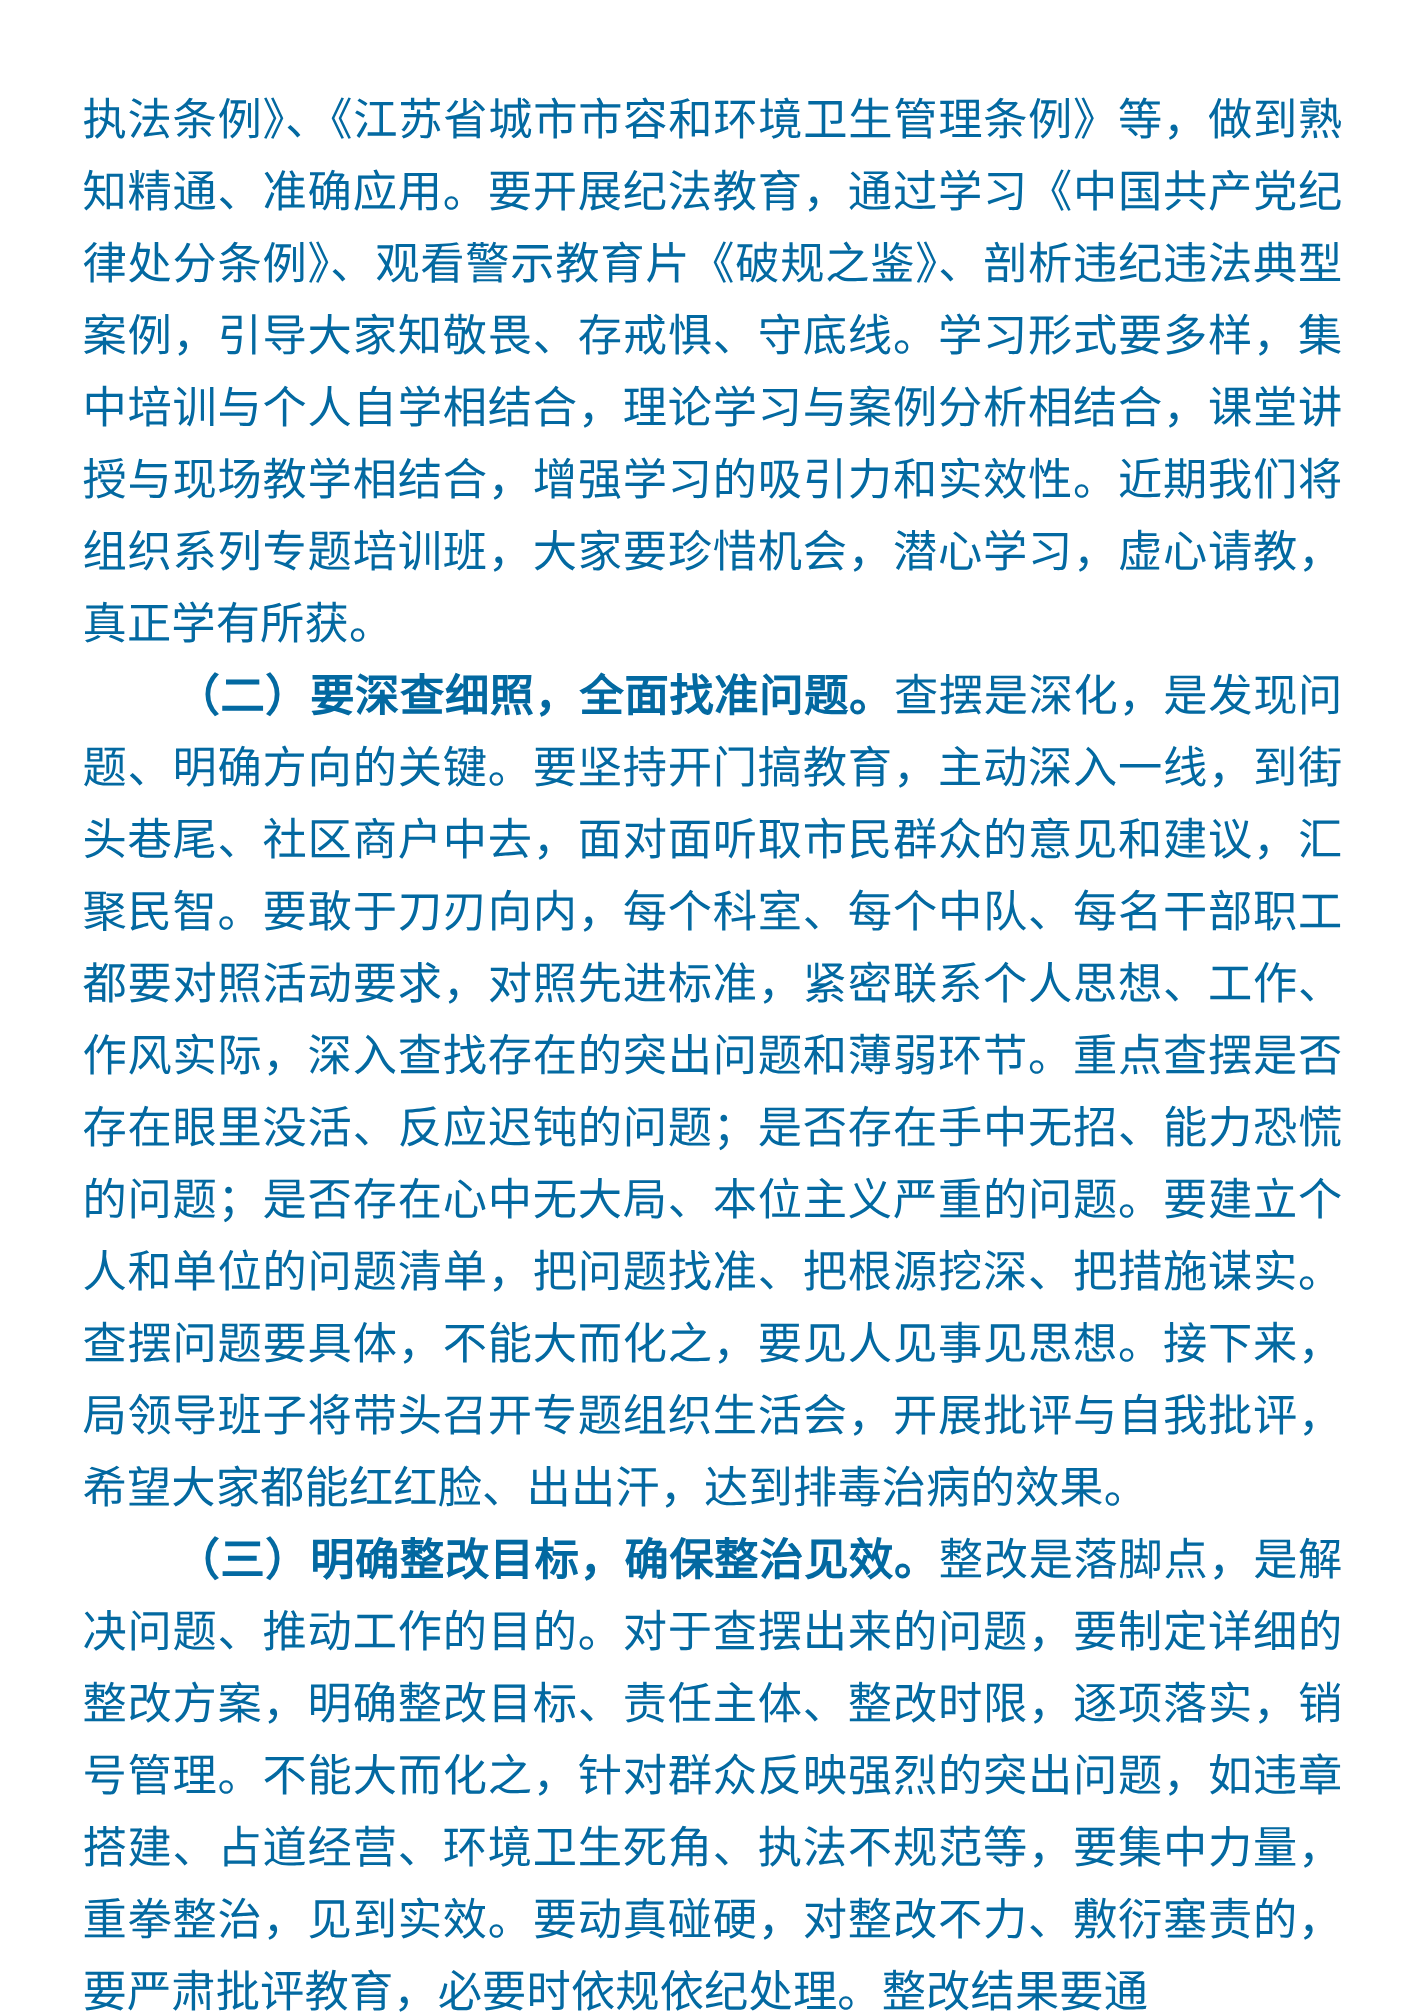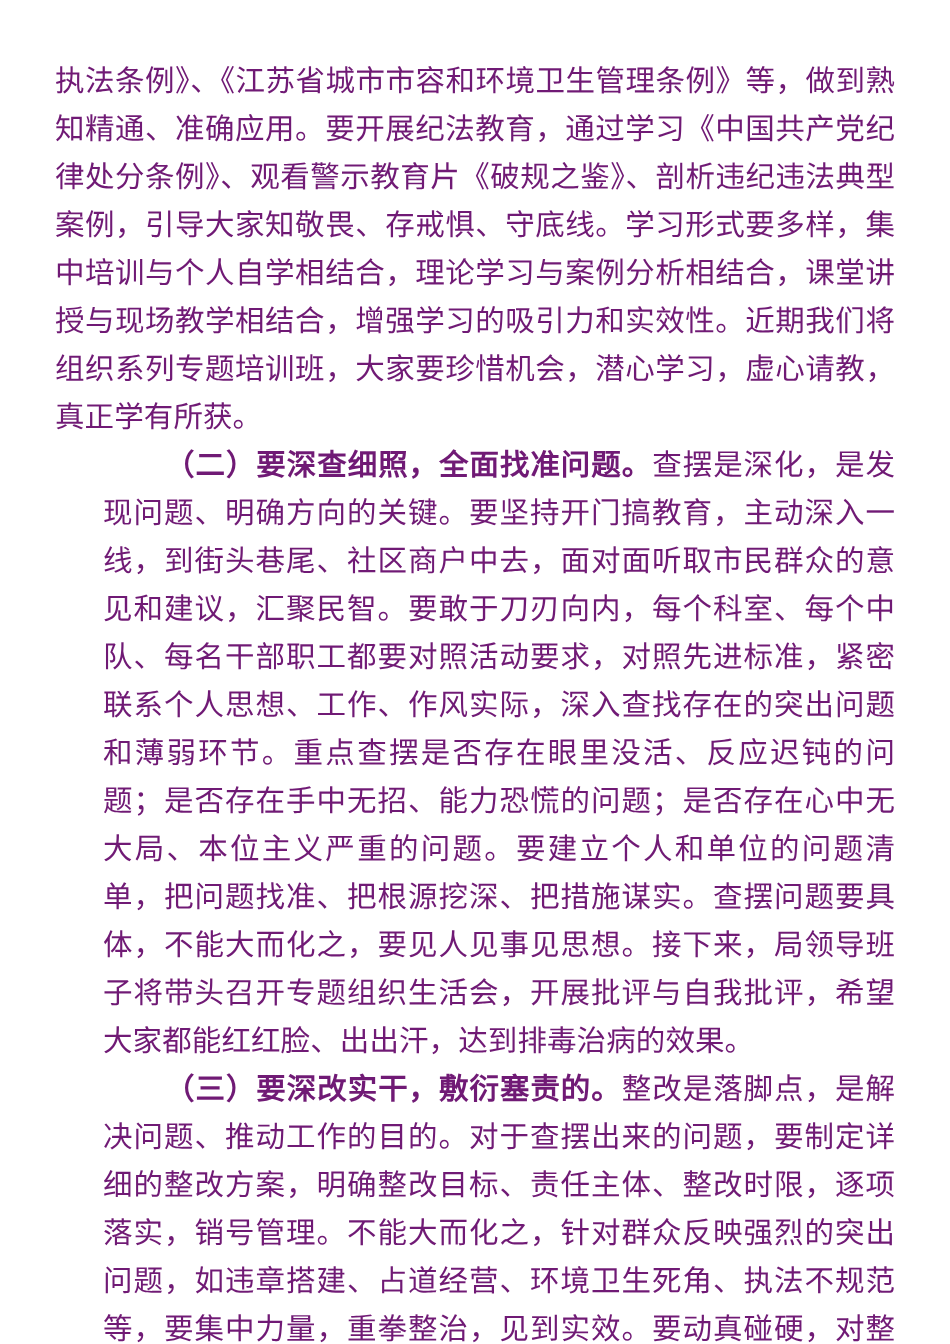--- a/index.html
+++ b/index.html
@@ -23,31 +23,30 @@
     left: 55px;
     top: 57px;
     width: 840px;
   }
 
   .para {
     margin: 0;
     font-family: "Liberation Sans", "DejaVu Sans", sans-serif;
     font-size: 29.5px;
     line-height: 48px;
-    color: #701a75;
+    color: #0369a1;
     text-align: justify;
     text-justify: inter-character;
     letter-spacing: 0.1px;
     word-break: break-all;
     -webkit-font-smoothing: none;
   }
 
   .para + .para {
     margin-top: 0;
-    margin-left: 48px;
   }
 
   
   .para.indented {
     text-indent: 62px;
   }
 
   .lead {
     font-weight: bold;
   }
@@ -64,17 +63,17 @@
 
     <p class="para">
       <span class="body-run">执法条例》、《江苏省城市市容和环境卫生管理条例》等，做到熟知精通、准确应用。要开展纪法教育，通过学习《中国共产党纪律处分条例》、观看警示教育片《破规之鉴》、剖析违纪违法典型案例，引导大家知敬畏、存戒惧、守底线。学习形式要多样，集中培训与个人自学相结合，理论学习与案例分析相结合，课堂讲授与现场教学相结合，增强学习的吸引力和实效性。近期我们将组织系列专题培训班，大家要珍惜机会，潜心学习，虚心请教，真正学有所获。</span>
     </p>
 
     <p class="para indented">
       <span class="lead">（二）要深查细照，全面找准问题。</span><span class="body-run">查摆是深化，是发现问题、明确方向的关键。要坚持开门搞教育，主动深入一线，到街头巷尾、社区商户中去，面对面听取市民群众的意见和建议，汇聚民智。要敢于刀刃向内，每个科室、每个中队、每名干部职工都要对照活动要求，对照先进标准，紧密联系个人思想、工作、作风实际，深入查找存在的突出问题和薄弱环节。重点查摆是否存在眼里没活、反应迟钝的问题；是否存在手中无招、能力恐慌的问题；是否存在心中无大局、本位主义严重的问题。要建立个人和单位的问题清单，把问题找准、把根源挖深、把措施谋实。查摆问题要具体，不能大而化之，要见人见事见思想。接下来，局领导班子将带头召开专题组织生活会，开展批评与自我批评，希望大家都能红红脸、出出汗，达到排毒治病的效果。</span>
     </p>
 
     <p class="para indented">
-      <span class="lead">（三）要深改实干，敷衍塞责的。</span><span class="body-run">整改是落脚点，是解决问题、推动工作的目的。对于查摆出来的问题，要制定详细的整改方案，明确整改目标、责任主体、整改时限，逐项落实，销号管理。不能大而化之，针对群众反映强烈的突出问题，如违章搭建、占道经营、环境卫生死角、执法不规范等，要集中力量，重拳整治，见到实效。要动真碰硬，对整改不力、敷衍塞责的，要严肃批评教育，必要时依规依纪处理。整改结果要通</span>
+      <span class="lead">（三）明确整改目标，确保整治见效。</span><span class="body-run">整改是落脚点，是解决问题、推动工作的目的。对于查摆出来的问题，要制定详细的整改方案，明确整改目标、责任主体、整改时限，逐项落实，销号管理。不能大而化之，针对群众反映强烈的突出问题，如违章搭建、占道经营、环境卫生死角、执法不规范等，要集中力量，重拳整治，见到实效。要动真碰硬，对整改不力、敷衍塞责的，要严肃批评教育，必要时依规依纪处理。整改结果要通</span>
     </p>
 
   </div>
 </div>
 
 </body></html>

